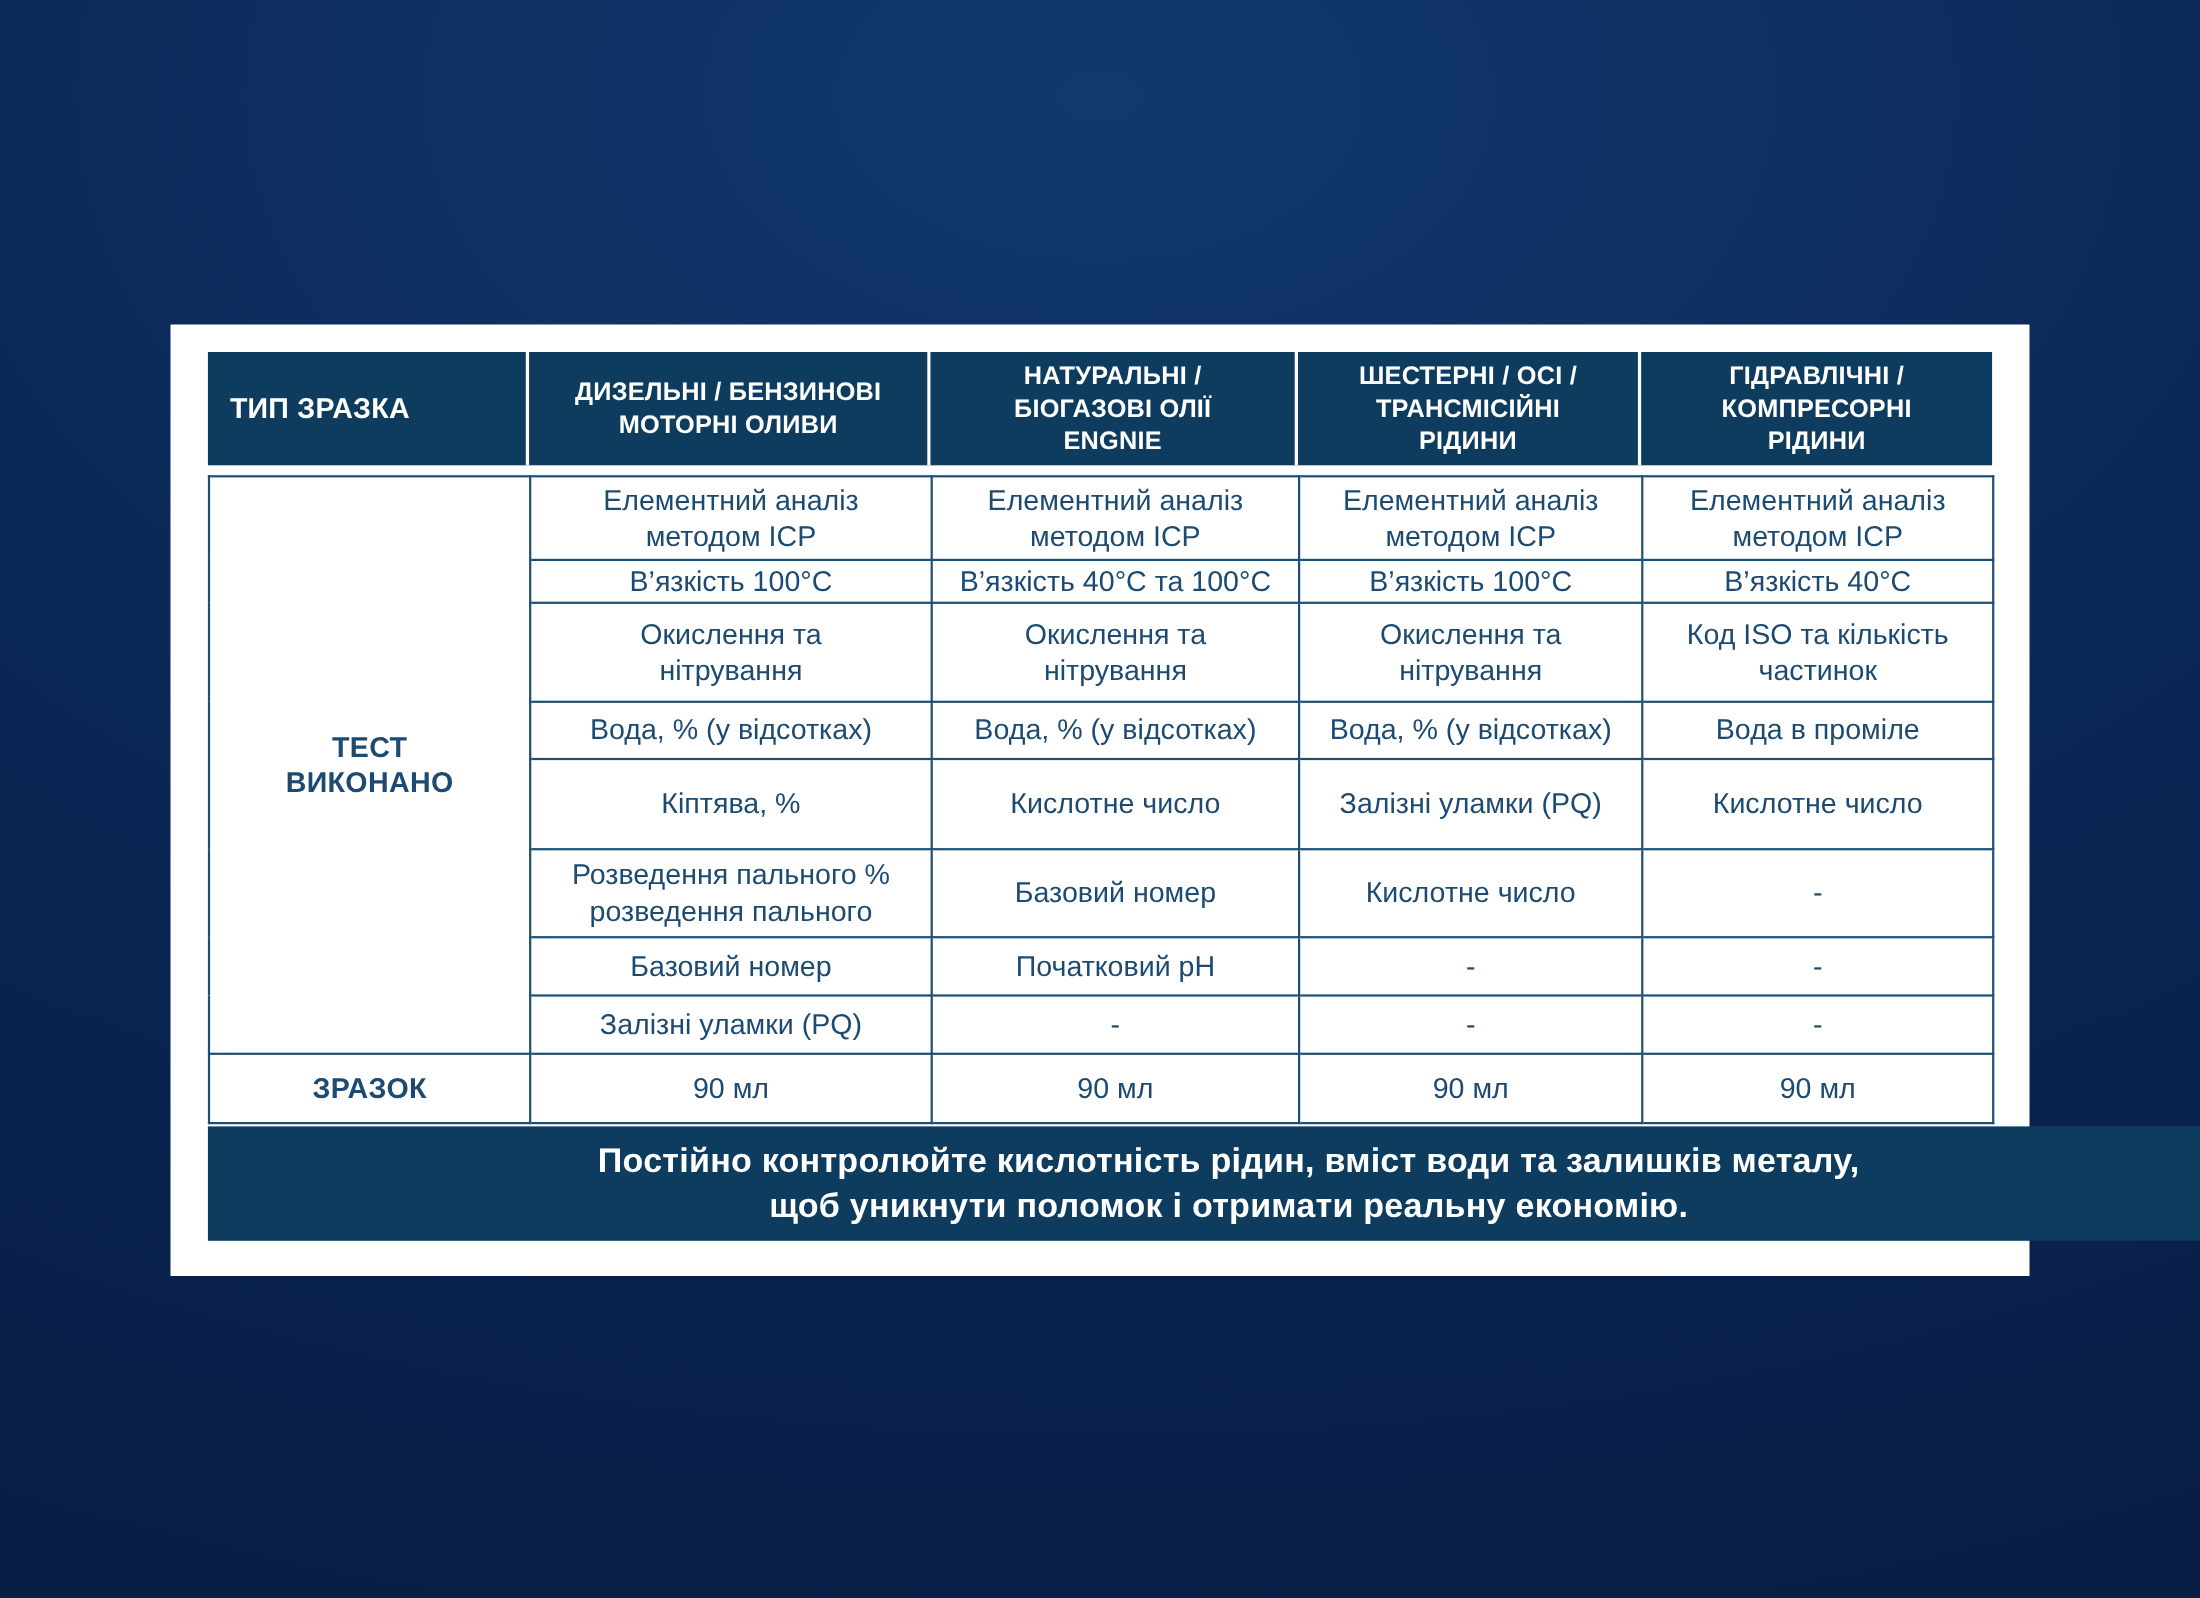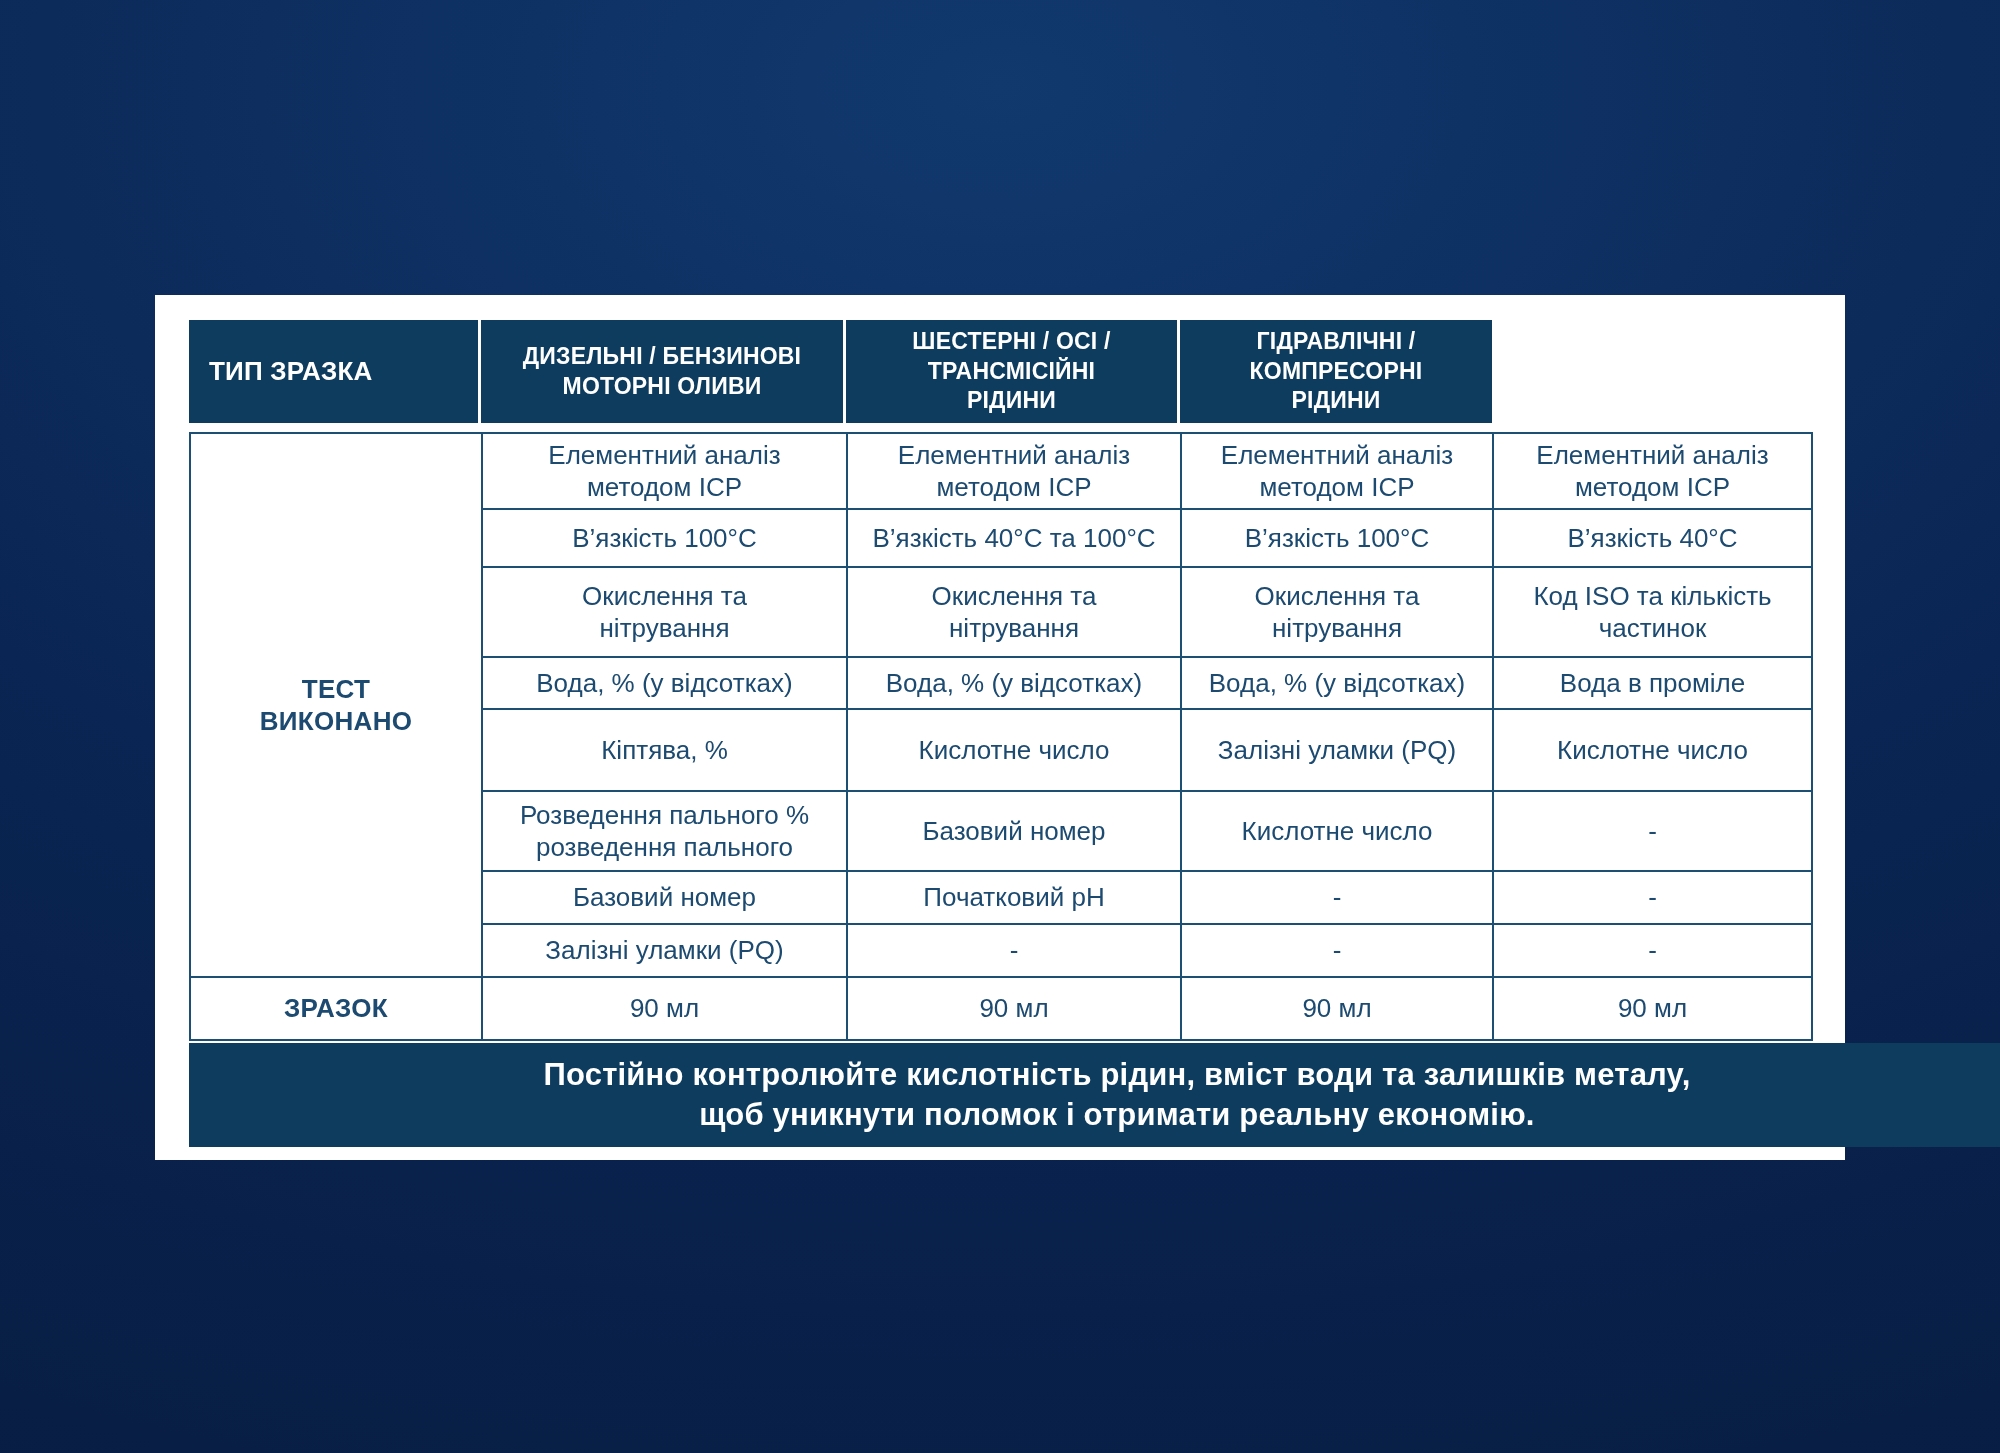--- a/index.html
+++ b/index.html
@@ -89,21 +89,21 @@
     border: none;
     border-top: 2px solid var(--grid-line);
     text-align: left;
     padding-left: 20px;
     font-weight: bold;
     color: var(--label-text);
     font-size: 27px;
     letter-spacing: 0.3px;
   }
   tr.h76 { height: 76px; }
-  tr.h50 { height: 58px; border-radius: 16px; }
+  tr.h50 { height: 38px; border-radius: 16px; }
   tr.h90 { height: 90px; margin-top: 15px; }
   tr.h52 { height: 52px; }
   tr.h82 { height: 82px; margin-left: 10px; }
   tr.h80 { height: 80px; margin-top: 32px; }
   tr.h53 { height: 53px; }
   tr.h63 { height: 63px; }
   td.smaller { font-size: 24px; }
   
   .banner {
     width: 1856px;
@@ -124,20 +124,23 @@
 </style>
 </head>
 <body>
 
 <div class="card">
 
   <div class="thead">
     <div class="th corner">ТИП ЗРАЗКА</div>
     <div class="th">ДИЗЕЛЬНІ / БЕНЗИНОВІ
 МОТОРНІ ОЛИВИ</div>
+    <div class="th">НАТУРАЛЬНІ /
+БІОГАЗОВІ ОЛІЇ
+ENGNIE</div>
     <div class="th">ШЕСТЕРНІ / ОСІ /
 ТРАНСМІСІЙНІ
 РІДИНИ</div>
     <div class="th">ГІДРАВЛІЧНІ /
 КОМПРЕСОРНІ
 РІДИНИ</div>
   </div>
 
   <table class="body">
     <colgroup>

